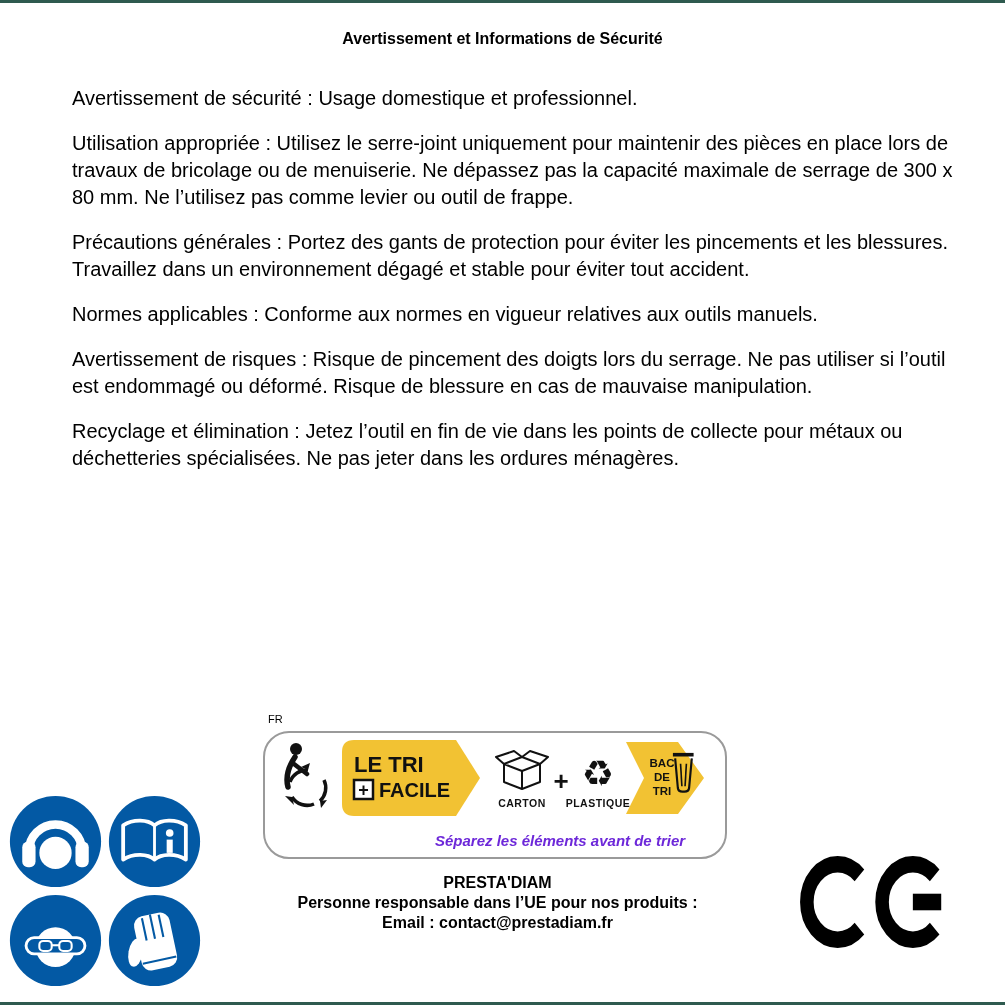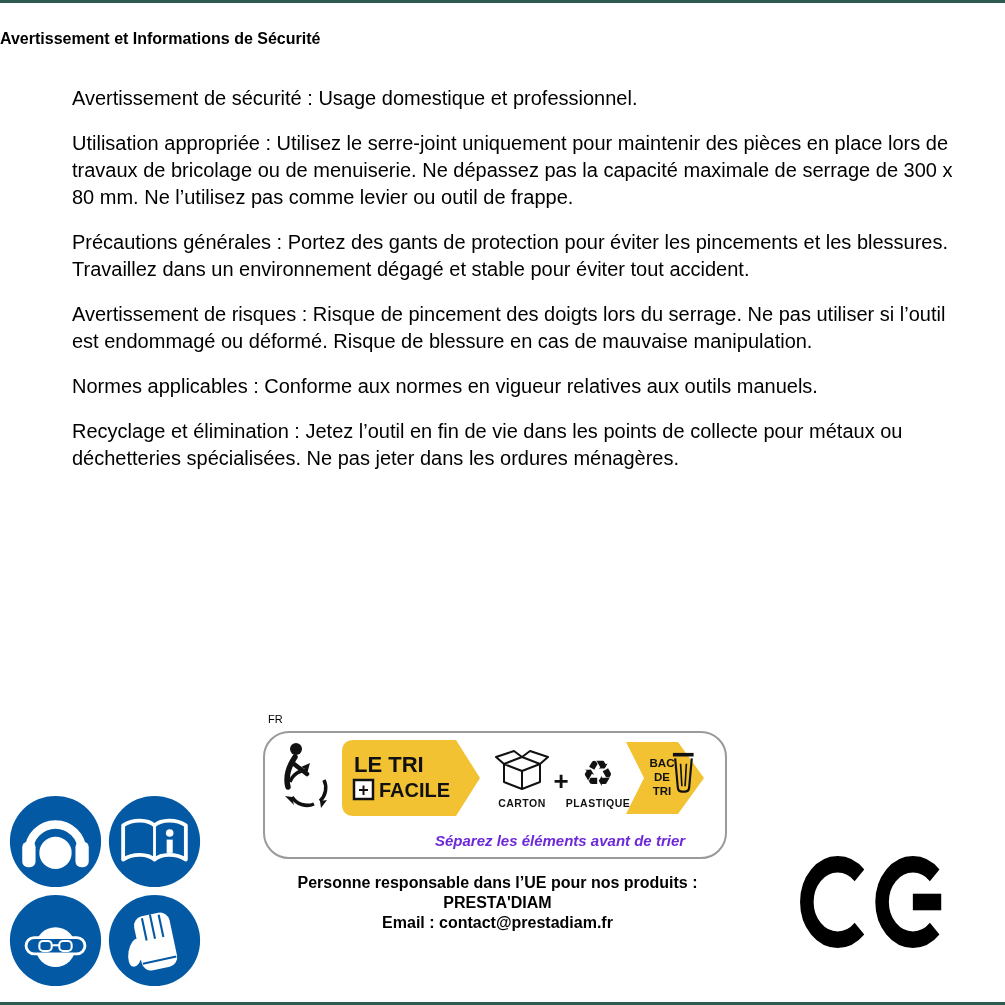--- a/index.html
+++ b/index.html
@@ -8,20 +8,21 @@
     position:relative;
     width:1005px; height:1005px;
     background:#fff;
     border-top:3px solid #2e5a4f;
     border-bottom:3px solid #2e5a4f;
     font-family:"Liberation Sans", sans-serif;
     color:#000;
     overflow:hidden;
   }
   .title {
+    text-align:center;
     font-size:16px;
     font-weight:bold;
     padding-top:27px;
   }
   .body-text {
     padding:37px 44px 0 72px;
     font-size:20px;
     line-height:27px;
   }
   .body-text p { margin:0 0 18px 0; }
@@ -80,22 +81,22 @@
 <body>
 
 <div class="page">
 
   <h1 class="title">Avertissement et Informations de Sécurité</h1>
 
   <div class="body-text">
     <p>Avertissement de sécurité : Usage domestique et professionnel.</p>
     <p>Utilisation appropriée : Utilisez le serre-joint uniquement pour maintenir des pièces en place lors de travaux de bricolage ou de menuiserie. Ne dépassez pas la capacité maximale de serrage de 300 x 80 mm. Ne l’utilisez pas comme levier ou outil de frappe.</p>
     <p>Précautions générales : Portez des gants de protection pour éviter les pincements et les blessures. Travaillez dans un environnement dégagé et stable pour éviter tout accident.</p>
+    <p>Normes applicables : Conforme aux normes en vigueur relatives aux outils manuels.</p>
     <p>Avertissement de risques : Risque de pincement des doigts lors du serrage. Ne pas utiliser si l’outil est endommagé ou déformé. Risque de blessure en cas de mauvaise manipulation.</p>
-    <p>Normes applicables : Conforme aux normes en vigueur relatives aux outils manuels.</p>
     <p>Recyclage et élimination : Jetez l’outil en fin de vie dans les points de collecte pour métaux ou déchetteries spécialisées. Ne pas jeter dans les ordures ménagères.</p>
   </div>
 
   <div class="pictos">
 
     <div class="picto">
       <svg viewBox="0 0 100 100">
         <circle cx="50" cy="50" r="48" fill="#0359a4"></circle>
         <path d="M22 60 a28 28 0 0 1 56 0" fill="none" stroke="#fff" stroke-width="9"></path>
         <circle cx="50" cy="62" r="17" fill="#fff"></circle>
@@ -187,22 +188,22 @@
         <path d="M3.5 7 L6.5 40 Q7 44 11.5 44 L14 44 Q18.5 44 19 40 L22 7"></path>
         <line x1="9.5" y1="13" x2="11" y2="38" stroke-width="1.8"></line>
         <line x1="16" y1="13" x2="14.5" y2="38" stroke-width="1.8"></line>
       </g>
     </svg>
 
     <div class="tri-footer">Séparez les éléments avant de trier</div>
   </div>
 
   <div class="address">
+    <div>PRESTA'DIAM</div>
     <div>Personne responsable dans l’UE pour nos produits :</div>
-    <div>PRESTA'DIAM</div>
     <div>Email : contact@prestadiam.fr</div>
   </div>
 
   <div>
     <span class="sr-only">CE</span>
     <svg class="ce-mark" viewBox="0 0 120 61" preserveAspectRatio="none">
       <path d="M 48.2 12.8 A 25 25 0 1 0 48.2 48.2" fill="none" stroke="#000" stroke-width="11"></path>
       <path d="M 109.2 12.8 A 25 25 0 1 0 109.2 48.2" fill="none" stroke="#000" stroke-width="11"></path>
       <line x1="91.5" y1="30.5" x2="114.5" y2="30.5" stroke="#000" stroke-width="11"></line>
     </svg>

